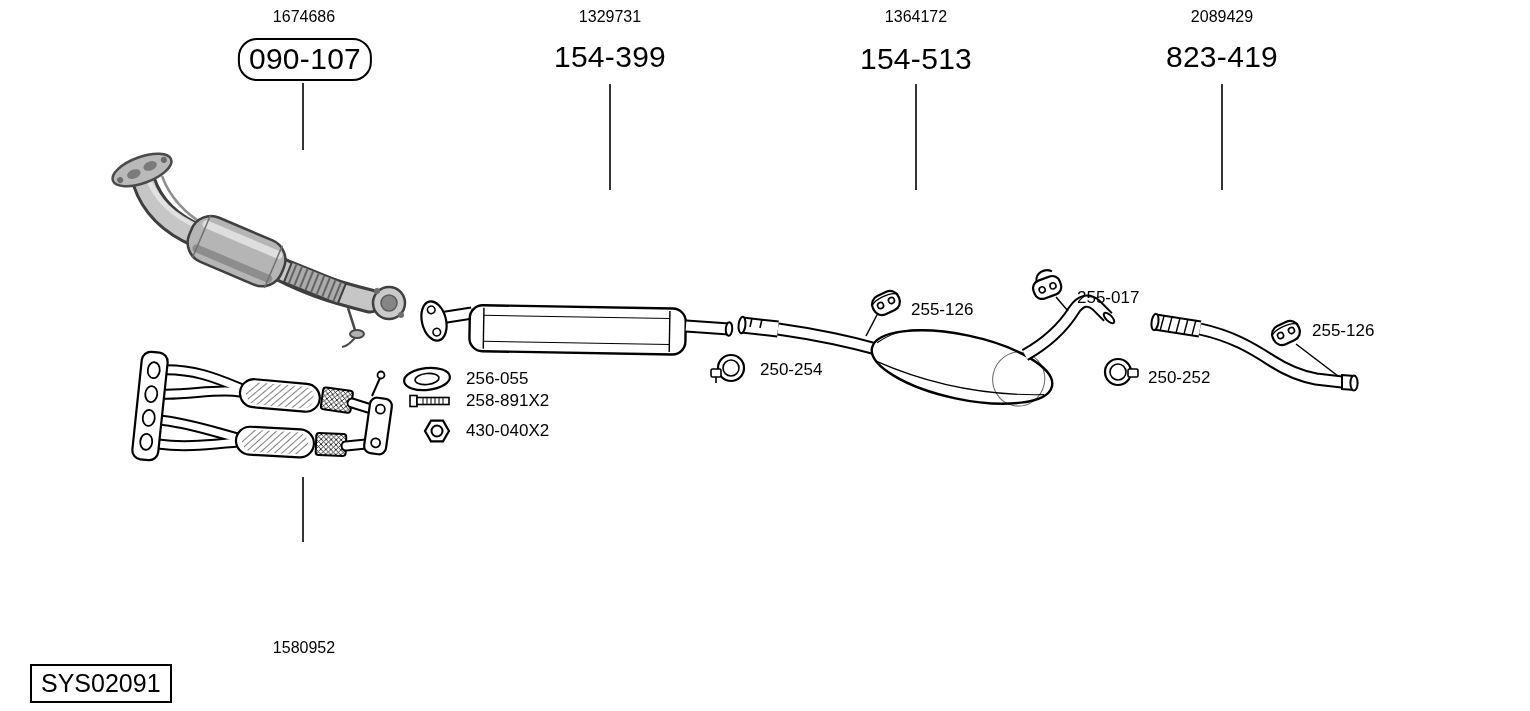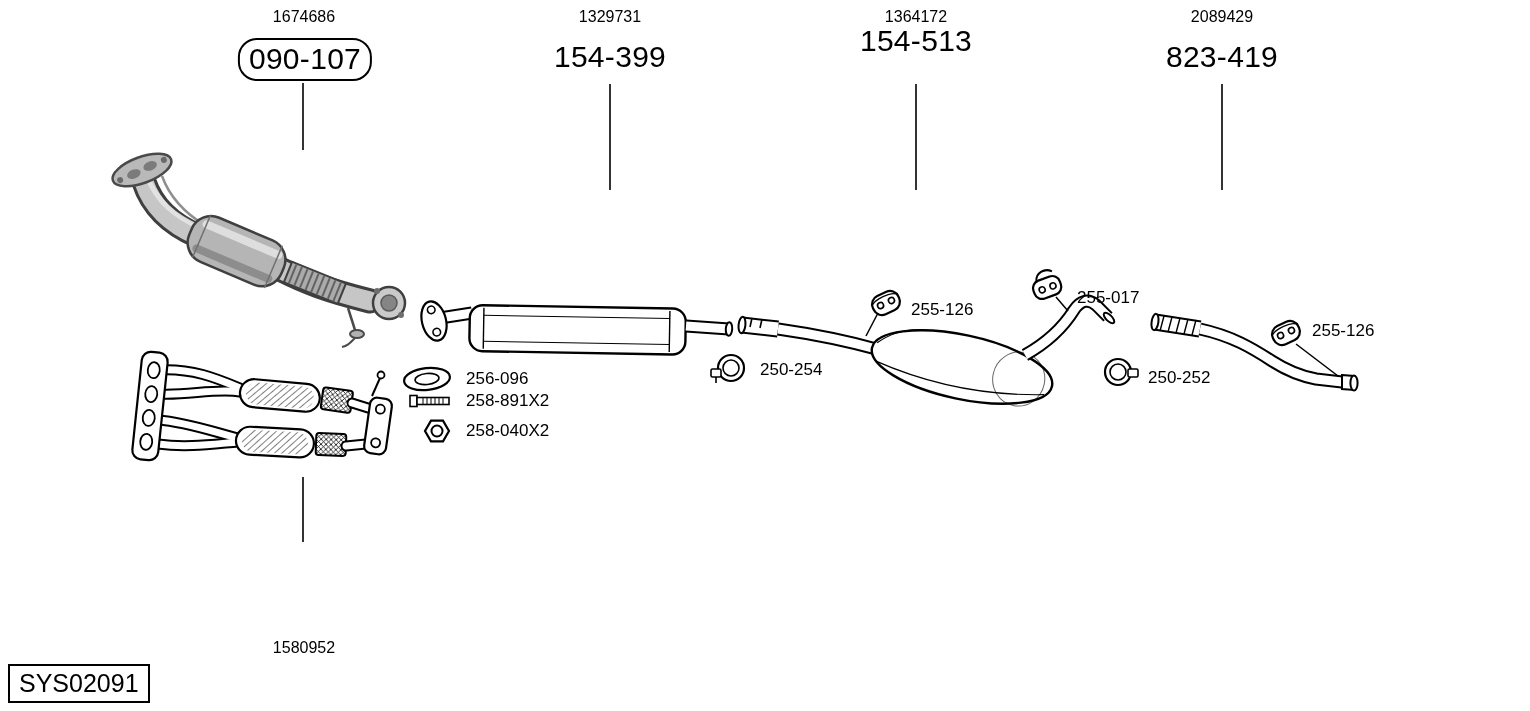--- a/index.html
+++ b/index.html
@@ -5,21 +5,21 @@
   html,body{margin:0;padding:0;background:#fff;}
   body{font-family:"Liberation Sans","DejaVu Sans",sans-serif;color:#000;}
   .canvas{position:relative;width:1530px;height:711px;background:#fff;overflow:hidden;}
   .art{position:absolute;left:0;top:0;}
   .lbl{position:absolute;white-space:nowrap;line-height:1.15;}
   .center{transform:translateX(-50%);}
   .ref{font-size:16px;}
   .partnum{font-size:30px;letter-spacing:0.3px;border-radius:19px;}
   .boxed{border:2px solid #000;padding:2px 9px;background:#fff;}
   .callout{font-size:17px;}
-  .sys{font-size:25px;border:2px solid #000;padding:3px 9px;background:#fff;}
+  .sys{font-size:25px;border:2px solid #000;padding:3px 9px;background:#fff;margin-left:22px;}
 </style>
 </head>
 <body>
 
 <div class="canvas">
 
   <svg class="art" width="1530" height="711" viewBox="0 0 1530 711">
     <defs>
       <pattern id="hatch" width="5" height="5" patternUnits="userSpaceOnUse" patternTransform="rotate(45)">
         <line x1="0" y1="0" x2="0" y2="5" stroke="#000" stroke-width="1"></line>
@@ -241,26 +241,26 @@
     <line x1="1296" y1="344" x2="1338" y2="376" stroke="#000" stroke-width="1.5"></line>
   </svg>
 
   <div class="lbl ref center" style="left:304px;top:8px">1674686</div>
   <div class="lbl ref center" style="left:610px;top:8px">1329731</div>
   <div class="lbl ref center" style="left:916px;top:8px">1364172</div>
   <div class="lbl ref center" style="left:1222px;top:8px">2089429</div>
 
   <div class="lbl partnum boxed center" style="left:305px;top:38px">090-107</div>
   <div class="lbl partnum center" style="left:610px;top:40px">154-399</div>
-  <div class="lbl partnum center" style="left:916px;top:24px">154-513</div>
+  <div class="lbl partnum center" style="left:916px;top:42px">154-513</div>
   <div class="lbl partnum center" style="left:1222px;top:40px">823-419</div>
 
-  <div class="lbl callout" style="left:466px;top:369px">256-096</div>
+  <div class="lbl callout" style="left:466px;top:369px">256-055</div>
   <div class="lbl callout" style="left:466px;top:391px">258-891X2</div>
-  <div class="lbl callout" style="left:466px;top:421px">258-040X2</div>
+  <div class="lbl callout" style="left:466px;top:421px">430-040X2</div>
   <div class="lbl callout" style="left:911px;top:300px">255-126</div>
   <div class="lbl callout" style="left:760px;top:360px">250-254</div>
   <div class="lbl callout" style="left:1077px;top:288px">255-017</div>
   <div class="lbl callout" style="left:1148px;top:368px">250-252</div>
   <div class="lbl callout" style="left:1312px;top:321px">255-126</div>
 
   <div class="lbl ref center" style="left:304px;top:639px">1580952</div>
 
   <div class="lbl sys" style="left:8px;top:664px">SYS02091</div>
 

